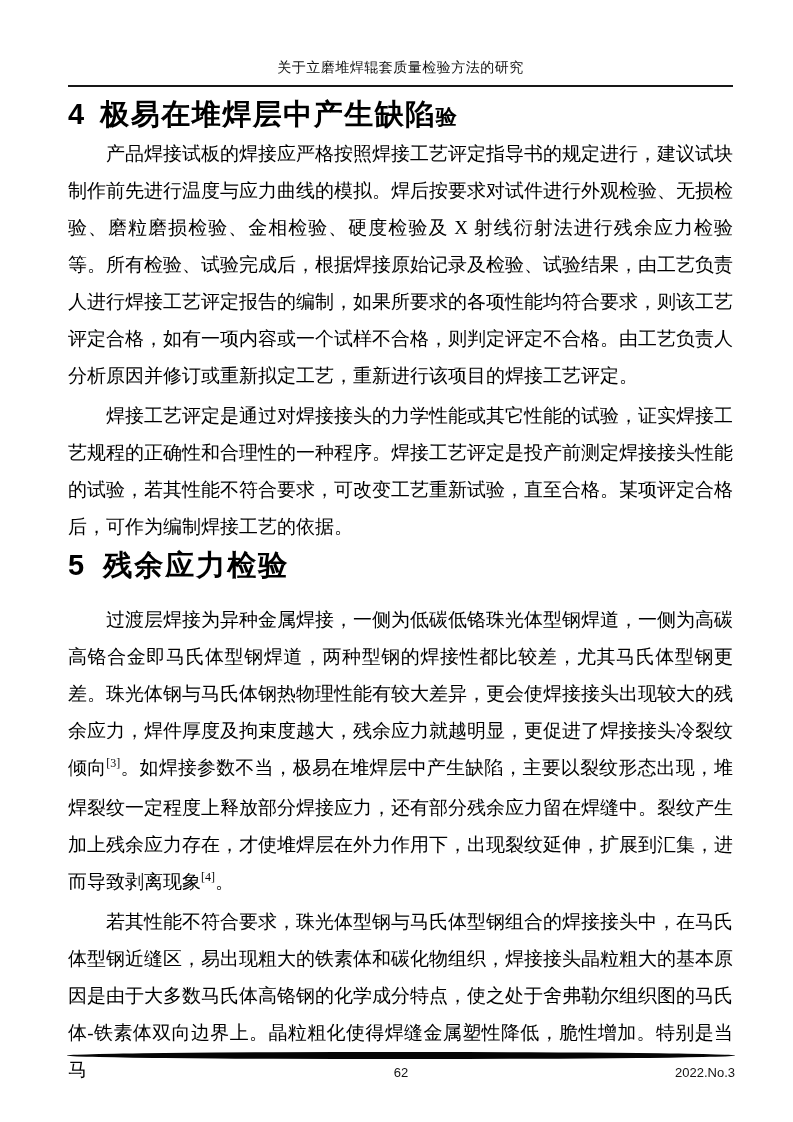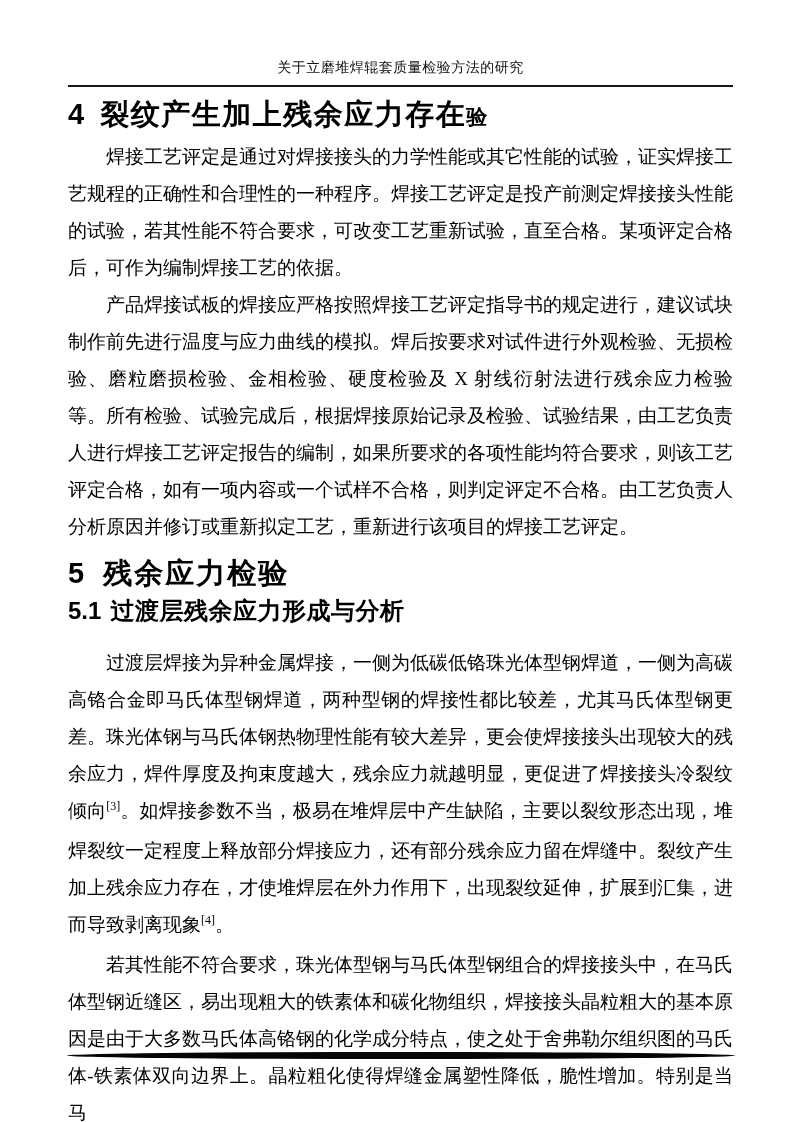--- a/index.html
+++ b/index.html
@@ -39,21 +39,21 @@
   }
   .h-main {
     margin-top: 9px;
     font-size: 29px;
     line-height: 36px;
     letter-spacing: 1.5px;
   }
   .h-main .hnum { margin-right: 16px; letter-spacing: 0; }
   .h-small-char { font-size: 21px; }
   .h-sec5 {
-    margin-top: 10px;
+    margin-top: 2px;
     font-size: 29px;
     line-height: 36px;
     letter-spacing: 2px;
   }
   .h-sec5 .hnum { margin-right: 19px; letter-spacing: 0; }
   .h-sub {
     margin-top: 5px;
     font-size: 24px;
     line-height: 30px;
     letter-spacing: 0.5px;
@@ -113,37 +113,38 @@
 </head>
 <body>
 
 <div class="page">
   <div class="content">
 
     <div class="running-title">关于立磨堆焊辊套质量检验方法的研究</div>
     <div class="header-rule"></div>
 
     <div class="sec-heading h-main">
-      <span class="hnum">4</span><span>裂纹产生加上残余应力存在</span><span class="h-small-char">验</span>
+      <span class="hnum">4</span><span>极易在堆焊层中产生缺陷</span><span class="h-small-char">验</span>
     </div>
 
+    <p class="body-para">产品焊接试板的焊接应严格按照焊接工艺评定指导书的规定进行，建议试块制作前先进行温度与应力曲线的模拟。焊后按要求对试件进行外观检验、无损检验、磨粒磨损检验、金相检验、硬度检验及 X 射线衍射法进行残余应力检验等。所有检验、试验完成后，根据焊接原始记录及检验、试验结果，由工艺负责人进行焊接工艺评定报告的编制，如果所要求的各项性能均符合要求，则该工艺评定合格，如有一项内容或一个试样不合格，则判定评定不合格。由工艺负责人分析原因并修订或重新拟定工艺，重新进行该项目的焊接工艺评定。</p>
+
     <p class="body-para first-after-heading">焊接工艺评定是通过对焊接接头的力学性能或其它性能的试验，证实焊接工艺规程的正确性和合理性的一种程序。焊接工艺评定是投产前测定焊接接头性能的试验，若其性能不符合要求，可改变工艺重新试验，直至合格。某项评定合格后，可作为编制焊接工艺的依据。</p>
-
-    <p class="body-para">产品焊接试板的焊接应严格按照焊接工艺评定指导书的规定进行，建议试块制作前先进行温度与应力曲线的模拟。焊后按要求对试件进行外观检验、无损检验、磨粒磨损检验、金相检验、硬度检验及 X 射线衍射法进行残余应力检验等。所有检验、试验完成后，根据焊接原始记录及检验、试验结果，由工艺负责人进行焊接工艺评定报告的编制，如果所要求的各项性能均符合要求，则该工艺评定合格，如有一项内容或一个试样不合格，则判定评定不合格。由工艺负责人分析原因并修订或重新拟定工艺，重新进行该项目的焊接工艺评定。</p>
 
     <div class="sec-heading h-sec5">
       <span class="hnum">5</span><span>残余应力检验</span>
     </div>
 
-    <div class="sec-heading h-sub">
-      <span class="hnum">5.1</span><span>过渡层残余应力形成与分析</span>
-    </div>
 
     <p class="body-para after-sub"><span>过渡层焊接为异种金属焊接，一侧为低碳低铬珠光体型钢焊道，一侧为高碳高铬合金即马氏体型钢焊道，两种型钢的焊接性都比较差，尤其马氏体型钢更差。珠光体钢与马氏体钢热物理性能有较大差异，更会使焊接接头出现较大的残余应力，焊件厚度及拘束度越大，残余应力就越明显，更促进了焊接接头冷裂纹倾向</span><span class="cite-sup">[3]</span><span>。如焊接参数不当，极易在堆焊层中产生缺陷，主要以裂纹形态出现，堆焊裂纹一定程度上释放部分焊接应力，还有部分残余应力留在焊缝中。裂纹产生加上残余应力存在，才使堆焊层在外力作用下，出现裂纹延伸，扩展到汇集，进而导致剥离现象</span><span class="cite-sup">[4]</span><span>。</span></p>
 
     <p class="body-para">若其性能不符合要求，珠光体型钢与马氏体型钢组合的焊接接头中，在马氏体型钢近缝区，易出现粗大的铁素体和碳化物组织，焊接接头晶粒粗大的基本原因是由于大多数马氏体高铬钢的化学成分特点，使之处于舍弗勒尔组织图的马氏体-铁素体双向边界上。晶粒粗化使得焊缝金属塑性降低，脆性增加。特别是当马</p>
 
   </div>
 
   <div class="footer">
     <div class="footer-bar"></div>
+    <div class="footer-row">
+      <span class="footer-page-num">62</span>
+      <span class="footer-issue">2022.No.3</span>
+    </div>
   </div>
 </div>
 
 </body></html>

